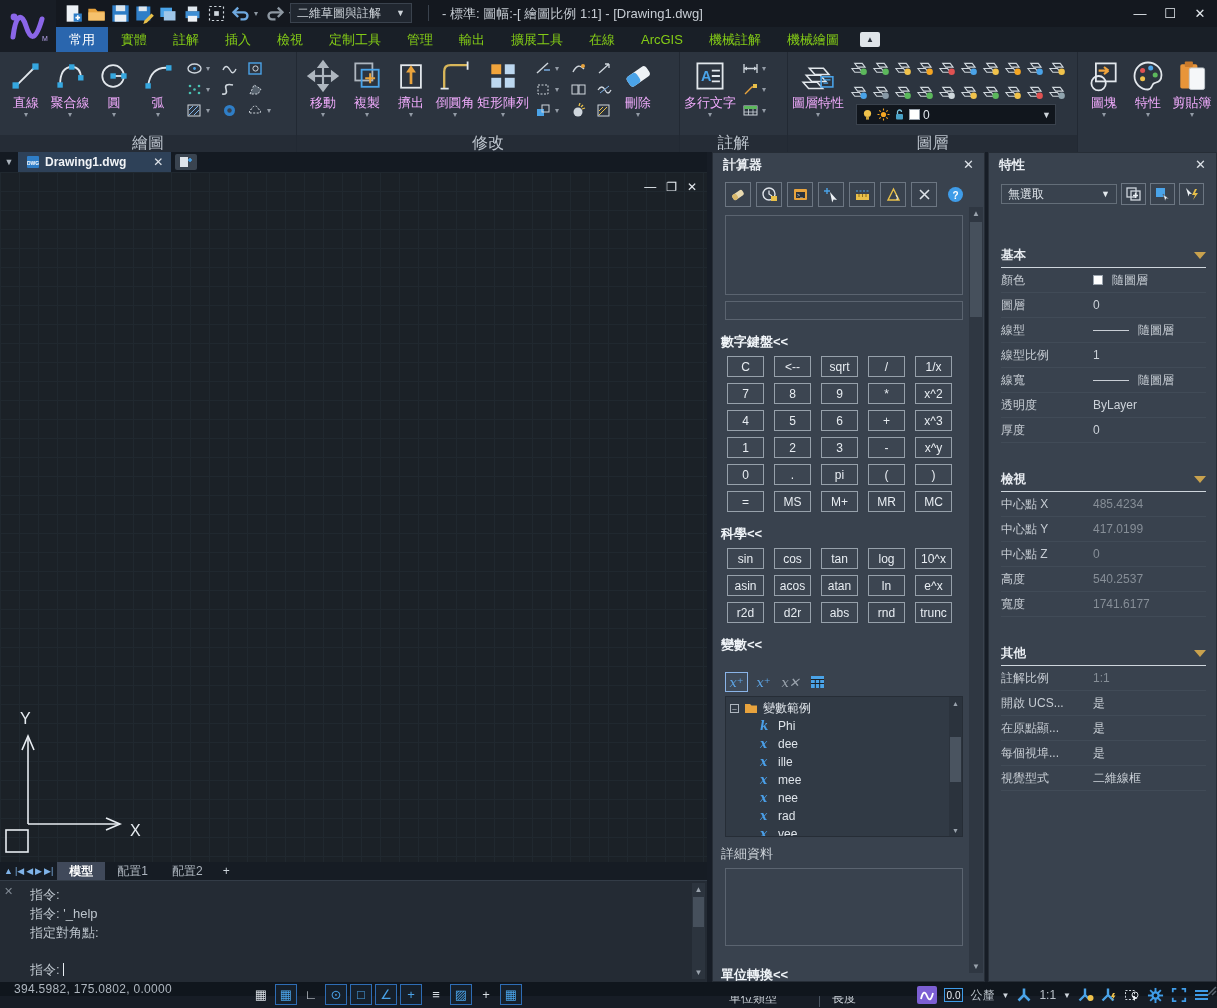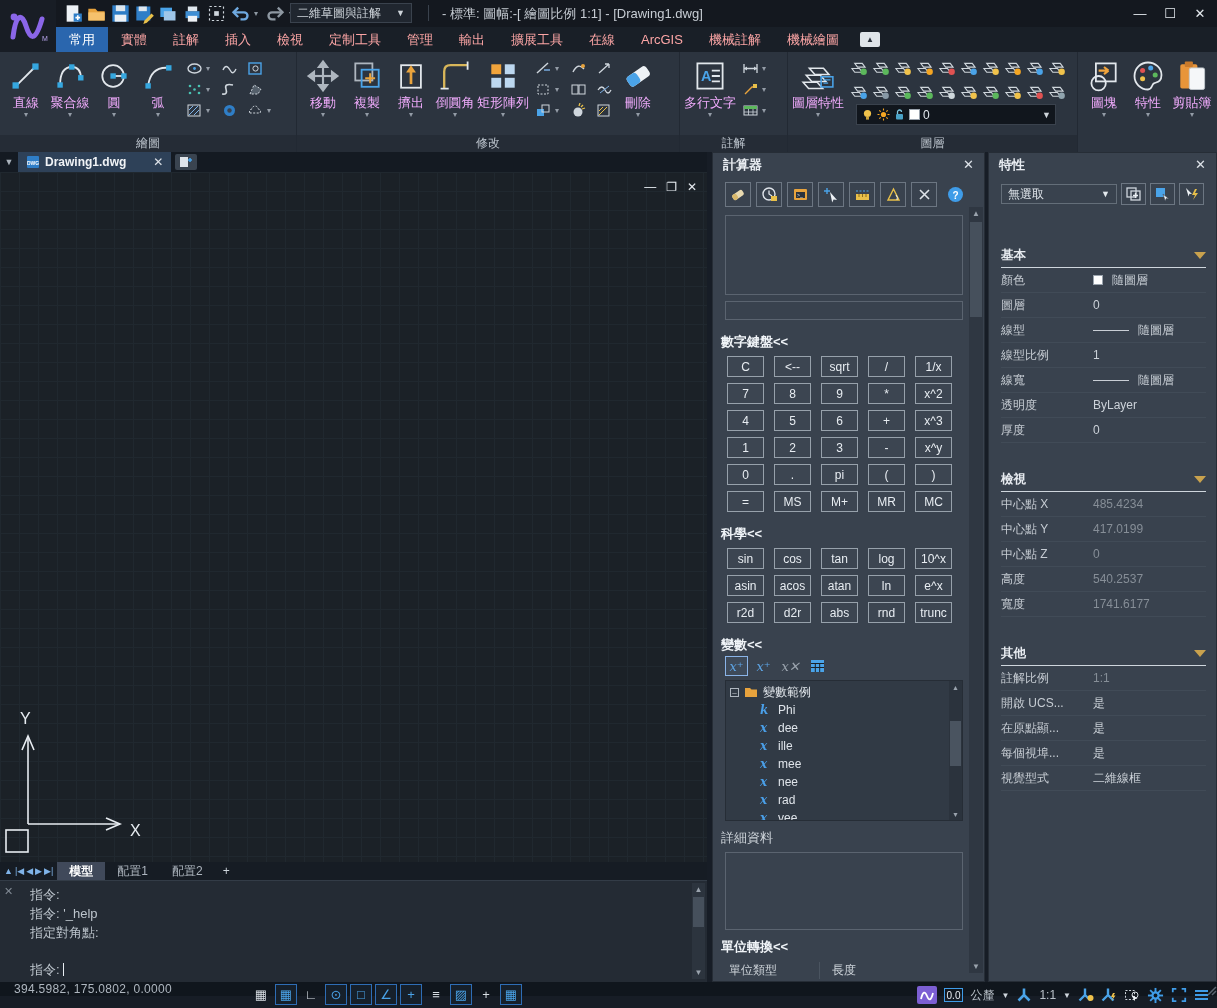--- a/index.html
+++ b/index.html
@@ -14,27 +14,27 @@
 .qcaret{color:#8e98a2;font-size:8px;width:8px}
 .wsselect{position:absolute;left:290px;top:3px;width:122px;height:20px;background:#20262f;border:1px solid #3a424d;display:flex;align-items:center;padding:0 6px;color:#cfd5db;font-size:12px}
 .wsselect .car{margin-left:auto;color:#cfd5db;font-size:9px}
 .tsep{position:absolute;left:428px;top:5px;width:1px;height:16px;background:#3a424d}
 .wtitle{position:absolute;left:442px;top:0;height:27px;display:flex;align-items:center;color:#c7cdd4;font-size:13px}
 .winbtns{position:absolute;right:4px;top:0;height:27px;display:flex;align-items:center;gap:4px}
 .wbtn{width:26px;height:20px;display:flex;align-items:center;justify-content:center;color:#e4e9ee;font-size:13px}
 
 .tabrow{position:absolute;left:56px;top:27px;right:0;height:25px;background:#191f27;display:flex;align-items:center}
 .rtabs{display:flex;align-items:center;height:25px}
-.rtab{padding:4px 13px;color:#fca5a5;font-size:13px;white-space:nowrap}
+.rtab{padding:4px 13px;color:#84cc16;font-size:13px;white-space:nowrap}
 .rtab.active{background:#2a66ae;color:#fff}
 .collapsebtn{margin-left:8px;width:20px;height:15px;background:#dfe4e9;border-radius:2px;display:flex;align-items:center;justify-content:center;color:#2a313b;font-size:8px}
 
 .ribbon{position:absolute;left:0;top:52px;width:1217px;height:100px;background:#2c343f}
 .rpanel{position:absolute;top:0;height:100px;border-right:1px solid #222933}
-.rpanel .plabel{position:absolute;left:0;right:0;bottom:0;height:17px;background:#252c36;color:#bdc5ce;display:flex;align-items:center;justify-content:center;font-size:12px}
+.rpanel .plabel{position:absolute;left:0;right:0;bottom:0;height:17px;background:#252c36;color:#bdc5ce;display:flex;align-items:center;justify-content:center;font-size:16px}
 .pcontent{position:absolute;left:0;right:0;top:2px;height:81px;display:flex;align-items:flex-start;padding:1px 4px}
 .bigbtn{display:flex;flex-direction:column;align-items:center;padding-top:1px;min-width:44px}
 .bicon{width:42px;height:40px;display:flex;align-items:center;justify-content:center}
 .bicon svg{width:36px;height:36px}
 .blabel{color:#f0abfc;font-size:13px;white-space:nowrap;line-height:14px}
 .bcaret{color:#939ca6;font-size:8px;line-height:8px;margin-top:1px}
 .minicol{display:flex;flex-direction:column;gap:3px;margin:4px 2px 0 4px}
 .mini{display:flex;align-items:center;gap:2px}
 .mi{width:20px;height:18px;display:flex;align-items:center;justify-content:center;color:#cfd6dd;font-size:13px}
 .mi svg{width:17px;height:15px}
@@ -1053,21 +1053,21 @@
       <div class="ckey">atan</div>
       <div class="ckey">ln</div>
       <div class="ckey">e^x</div>
       <div class="ckey">r2d</div>
       <div class="ckey">d2r</div>
       <div class="ckey">abs</div>
       <div class="ckey">rnd</div>
       <div class="ckey">trunc</div>
     </div>
 
-  <div class="seclabel" style="margin-bottom:2px">變數&lt;&lt;</div>
+  <div class="seclabel" style="margin-bottom:18px">變數&lt;&lt;</div>
   <div class="vtools">
     <div class="vtool sel">x⁺</div>
     <div class="vtool">x⁺</div>
     <div class="vtool gray">x✕</div>
     <div class="vtool">
         <svg viewBox="0 0 15 14">
           <rect x="1" y="1" width="13" height="12" fill="#4aa3e8"></rect>
           <path d="M1 4.5 h13 M5.3 4.5 V13 M9.7 4.5 V13 M1 8.5 h13" stroke="#1b2127"></path>
         </svg>
       </div>
@@ -1113,21 +1113,21 @@
     <div class="vscroll">
       <div class="arr">▲</div>
       <div class="thumb"></div>
       <div class="arr" style="position:absolute;bottom:0;left:0;right:0">▼</div>
     </div>
   </div>
 
   <div class="seclabel" style="font-weight:normal;color:#ced4da;margin-top:8px">詳細資料</div>
   <div class="calcbox" id="details-box"></div>
 
-  <div class="seclabel" style="margin-top:8px">單位轉換&lt;&lt;</div>
+  <div class="seclabel" style="margin-top:20px">單位轉換&lt;&lt;</div>
   <div class="unitshead">
     <span class="uc1">單位類型</span>
     <span class="usep"></span>
     <span>長度</span>
   </div>
 
   <div class="calcscroll">
     <div class="arr" style="top:0">▲</div>
     <div class="thumb"></div>
     <div class="arr" style="bottom:0">▼</div>

